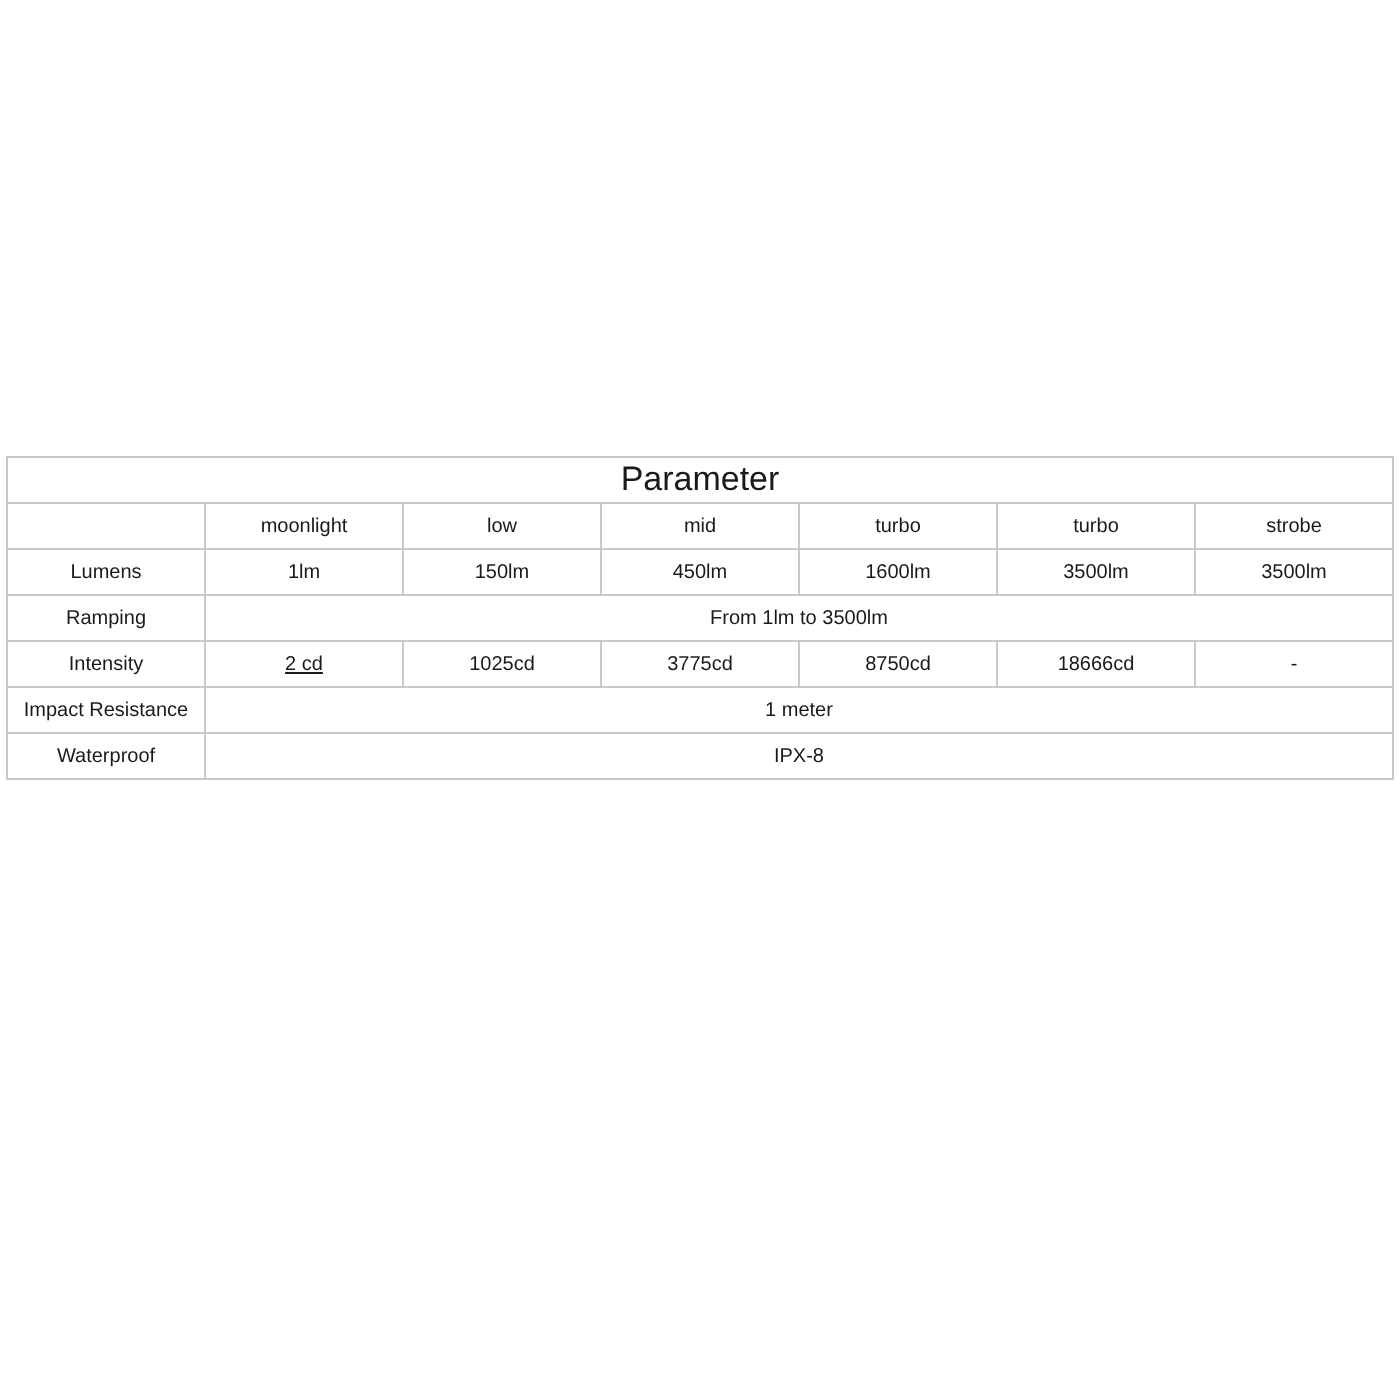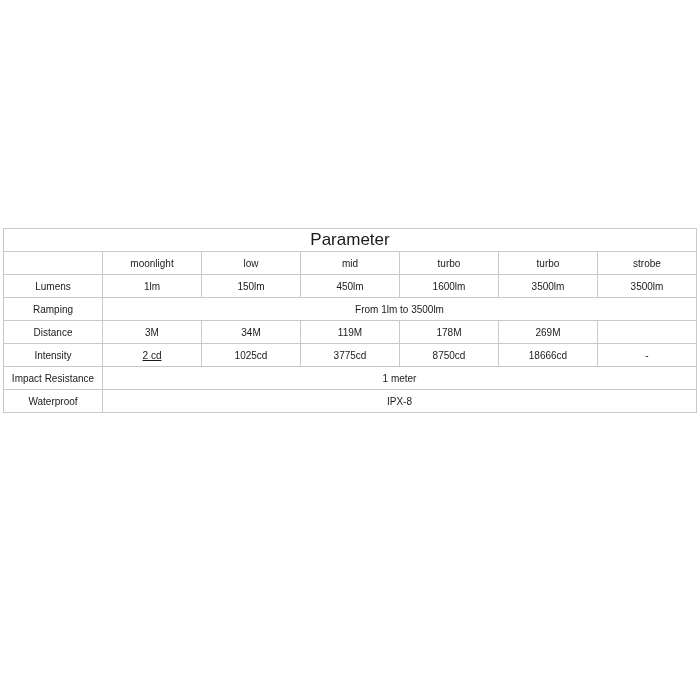--- a/index.html
+++ b/index.html
@@ -91,29 +91,20 @@
           <td>3500lm</td>
           <td>3500lm</td>
         </tr>
 
 
         <tr>
           <td class="rowhead">Ramping</td>
           <td colspan="6">From 1lm to 3500lm</td>
         </tr>
 
-        <tr>
-          <td class="rowhead">Distance</td>
-          <td>3M</td>
-          <td>34M</td>
-          <td>119M</td>
-          <td>178M</td>
-          <td>269M</td>
-          <td></td>
-        </tr>
 
         <tr>
           <td class="rowhead">Intensity</td>
           <td class="underline-u">2 cd</td>
           <td>1025cd</td>
           <td>3775cd</td>
           <td>8750cd</td>
           <td>18666cd</td>
           <td>-</td>
         </tr>

